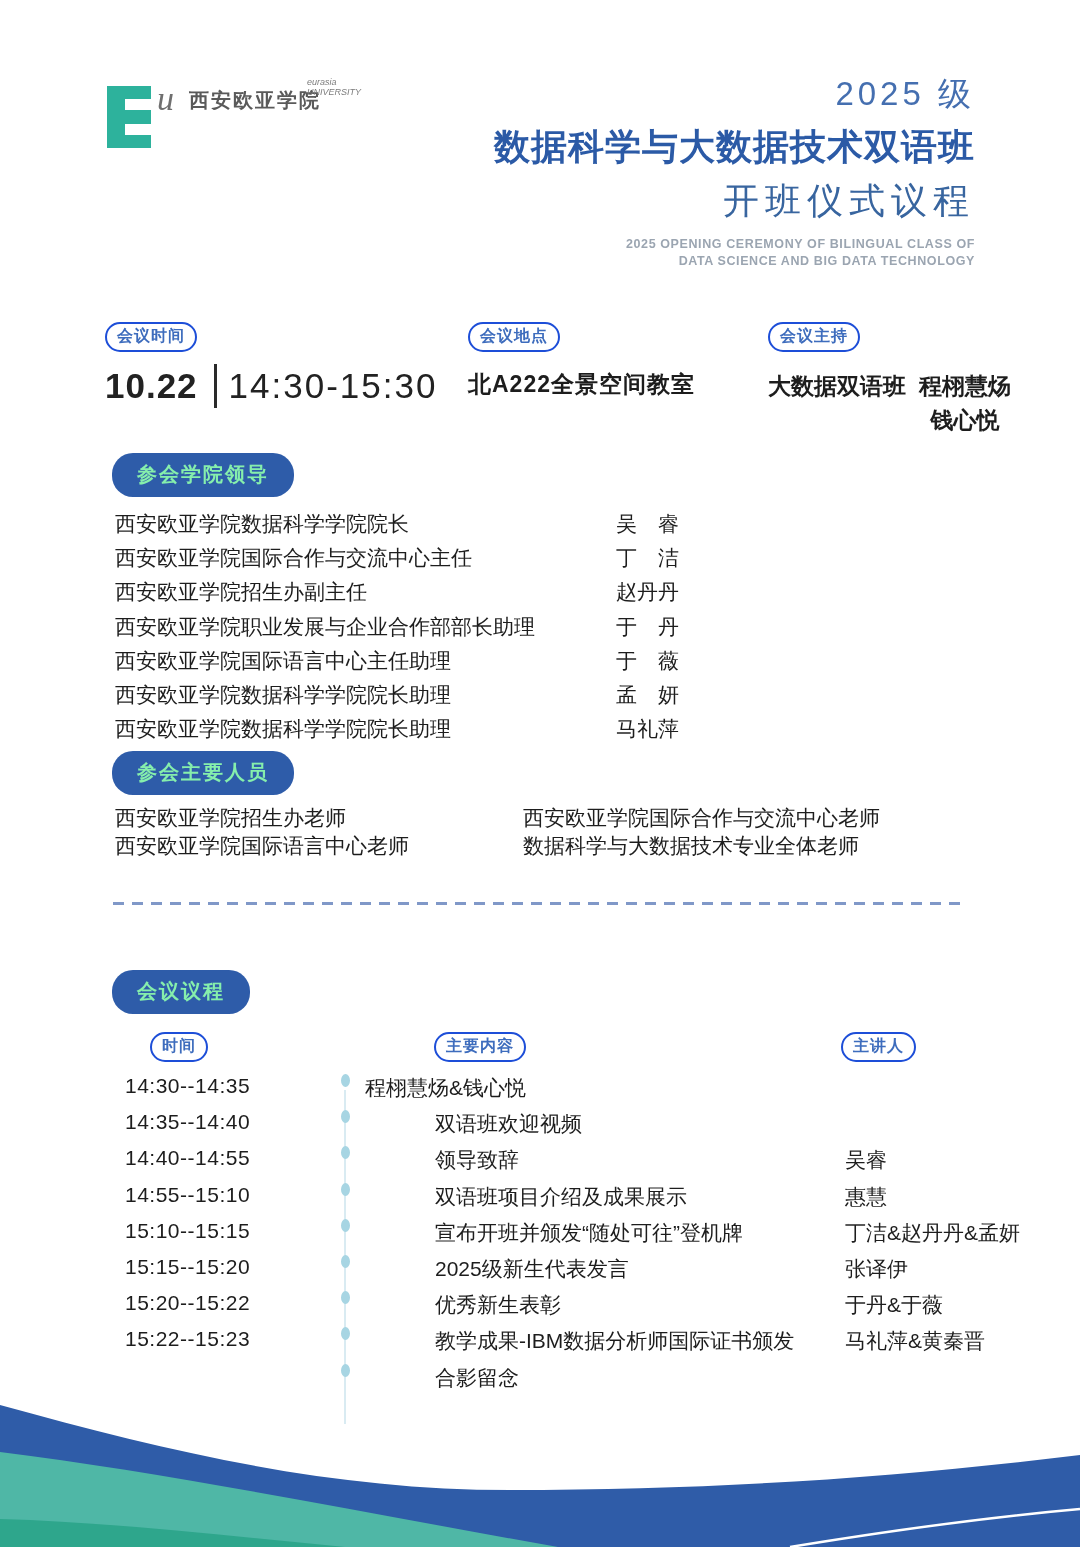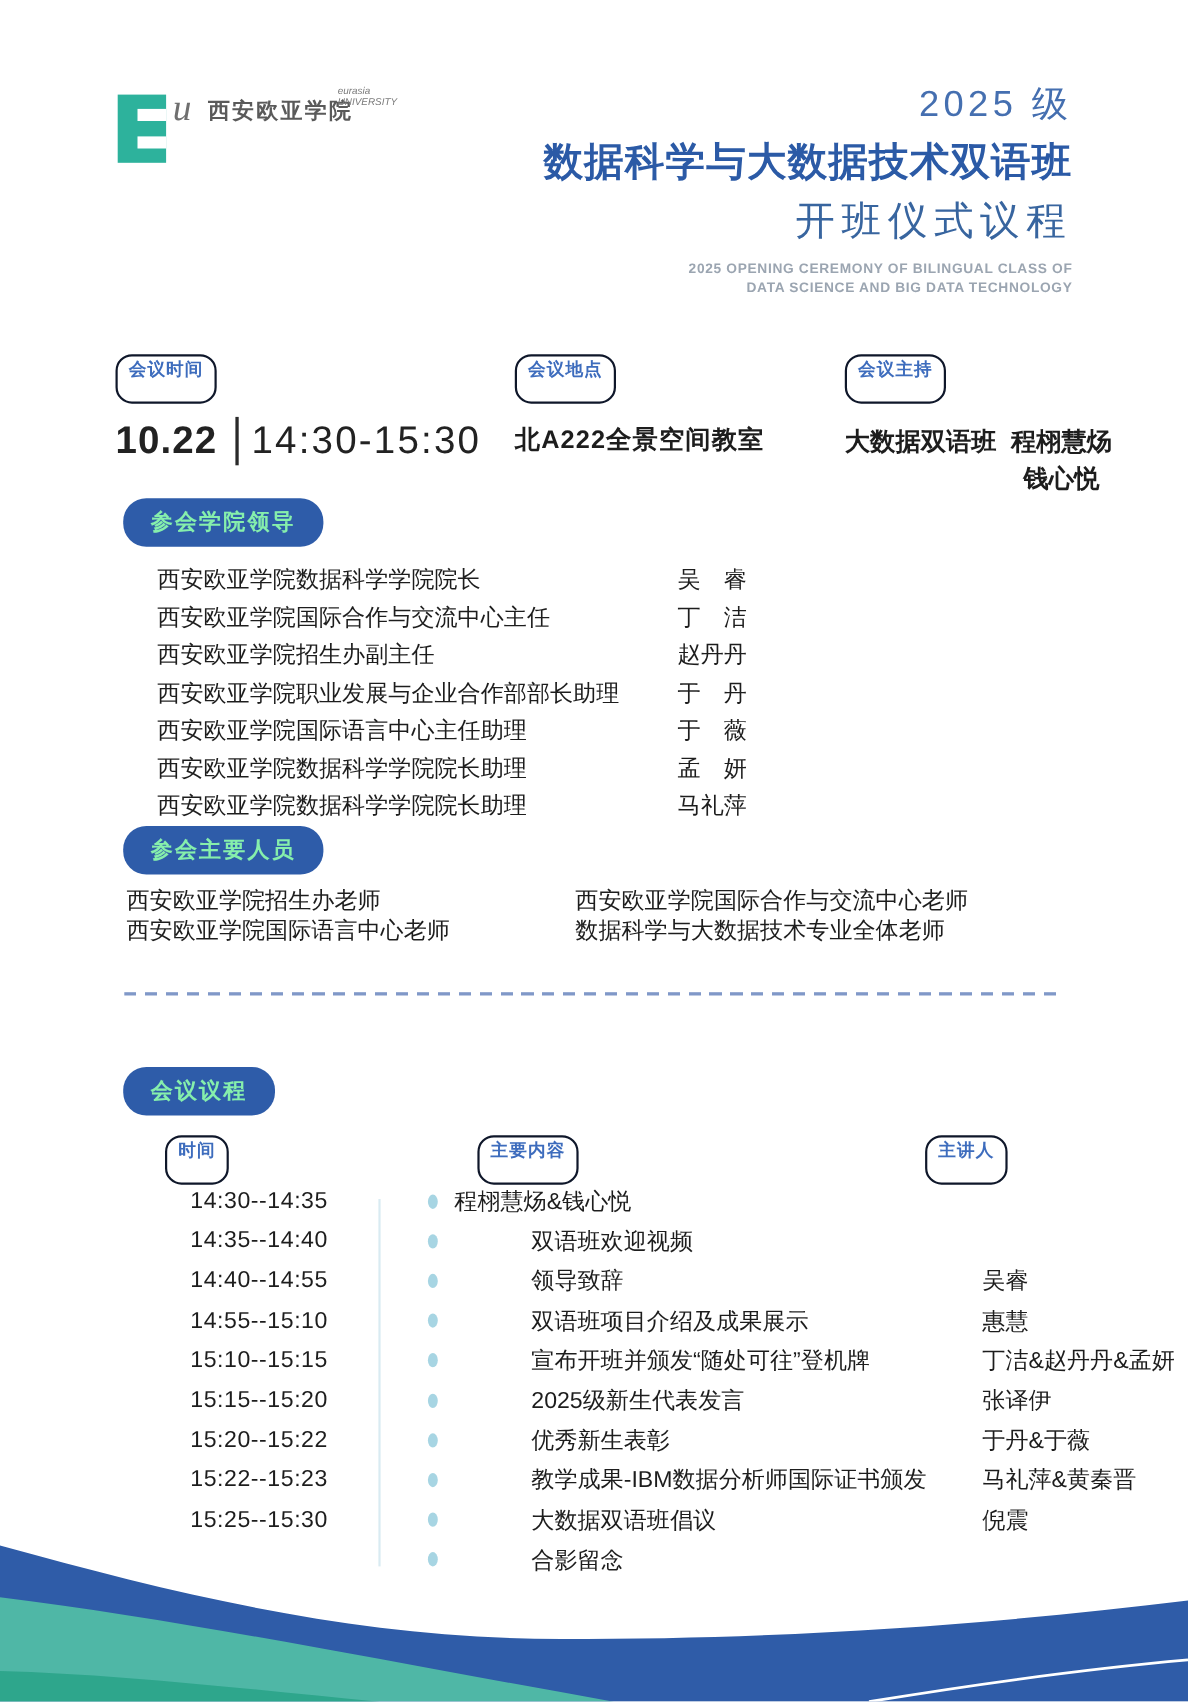--- a/index.html
+++ b/index.html
@@ -21,62 +21,62 @@
 
   
   .hdr{position:absolute;right:105px;top:72px;text-align:right;}
   .hdr-year{font-size:33px;color:#456FB0;font-weight:300;letter-spacing:4px;}
   .hdr-title{font-size:36px;color:#2B5AA6;font-weight:800;margin-top:6px;letter-spacing:1px;}
   .hdr-sub{font-size:36px;color:#38659F;font-weight:300;letter-spacing:6px;margin-top:5px;}
   .hdr-en{font-size:12.5px;color:#9BA5B1;font-weight:600;letter-spacing:0.6px;margin-top:11px;}
   .hdr-en2{margin-top:3px;}
 
   
-  .badge{display:inline-block;border:2px solid #0f172a;border-radius:15px;color:#3D6CBD;
-         font-weight:700;font-size:16px;padding:2px 10px 18px;letter-spacing:1px;background:#fff;white-space:nowrap;}
+  .badge{display:inline-block;border:2px solid #1d4ed8;border-radius:15px;color:#3D6CBD;
+         font-weight:700;font-size:16px;padding:2px 10px 3px;letter-spacing:1px;background:#fff;white-space:nowrap;}
   .section-pill{display:inline-block;background:#2E5CA9;color:#86efac;font-weight:700;font-size:20px;
                 letter-spacing:2px;border-radius:21px;padding:8px 25px 9px;white-space:nowrap;}
 
   
   .info{position:absolute;top:322px;}
   .info-time{left:105px;}
   .info-loc{left:468px;}
   .info-host{left:768px;}
   .time-val{display:flex;align-items:center;margin-top:12px;color:#222;}
   .t-date{font-size:35px;font-weight:700;letter-spacing:1px;}
   .t-bar{width:3px;height:44px;background:#2a2a2a;margin:0 12px 0 16px;}
   .t-range{font-size:35px;font-weight:300;letter-spacing:2px;}
   .loc-val{margin-top:17px;font-size:23px;font-weight:700;letter-spacing:1px;}
   .host-val{margin-top:17px;display:flex;gap:13px;font-size:23px;font-weight:700;line-height:34px;}
   .host-names{text-align:center;}
 
   
   .pill-leaders{position:absolute;left:112px;top:453px;}
   .leaders-list{position:absolute;left:115px;top:510px;width:575px;}
-  .lrow{display:flex;justify-content:space-between;align-items:center;height:34.2px;font-size:21px;margin-left:28px;}
+  .lrow{display:flex;justify-content:space-between;height:34.2px;font-size:21px;}
   .lname{width:74px;font-weight:500;white-space:nowrap;}
 
   
   .pill-att{position:absolute;left:112px;top:751px;}
   .att-grid{position:absolute;left:115px;top:804px;display:grid;grid-template-columns:408px auto;
             row-gap:0;font-size:21px;}
 
   .dash-sep{position:absolute;left:113px;top:902px;width:852px;height:3px;
             background:repeating-linear-gradient(90deg,#8098C8 0,#8098C8 11px,transparent 11px,transparent 19px);}
 
   
   .pill-agenda{position:absolute;left:112px;top:970px;}
   .col-badge{position:absolute;top:1032px;}
   .col-time{left:150px;}
   .col-content{left:434px;}
   .col-speaker{left:841px;}
 
   .agenda-list{position:absolute;left:0;top:1074px;width:1080px;}
   .agenda-line{position:absolute;left:344px;top:16px;width:2px;height:334px;background:#D9EBF2;z-index:0;}
-  .arow{display:flex;align-items:center;height:36.2px;position:relative;z-index:1;padding-left:48px;}
+  .arow{display:flex;height:36.2px;position:relative;z-index:1;}
   .a-time{width:200px;margin-left:125px;font-size:21px;letter-spacing:0.5px;}
   .a-dotcell{width:40px;display:flex;justify-content:center;}
   .a-dot{width:9px;height:13px;border-radius:50%;background:#A7D5E3;}
   .a-content{width:410px;padding-left:70px;font-size:21px;box-sizing:border-box;
              padding-right:10px;white-space:nowrap;}
   .a-content{padding-left:70px;width:480px;}
   .a-speaker{flex:1;font-size:21px;white-space:nowrap;}
 
   
   .waves{position:absolute;left:0;top:1397px;width:1080px;height:150px;}
@@ -243,28 +243,20 @@
     </div>
     <div class="arow">
       <span class="a-time">15:22--15:23</span>
       <span class="a-dotcell">
           <span class="a-dot"></span>
         </span>
       <span class="a-content">教学成果-IBM数据分析师国际证书颁发</span>
       <span class="a-speaker">马礼萍&amp;黄秦晋</span>
     </div>
     <div class="arow">
-      <span class="a-time">15:25--15:30</span>
-      <span class="a-dotcell">
-          <span class="a-dot"></span>
-        </span>
-      <span class="a-content">大数据双语班倡议</span>
-      <span class="a-speaker">倪震</span>
-    </div>
-    <div class="arow">
       <span class="a-time"></span>
       <span class="a-dotcell">
           <span class="a-dot"></span>
         </span>
       <span class="a-content">合影留念</span>
       <span class="a-speaker"></span>
     </div>
   </div>
 
   <svg class="waves" viewBox="0 0 1080 150" preserveAspectRatio="none">

